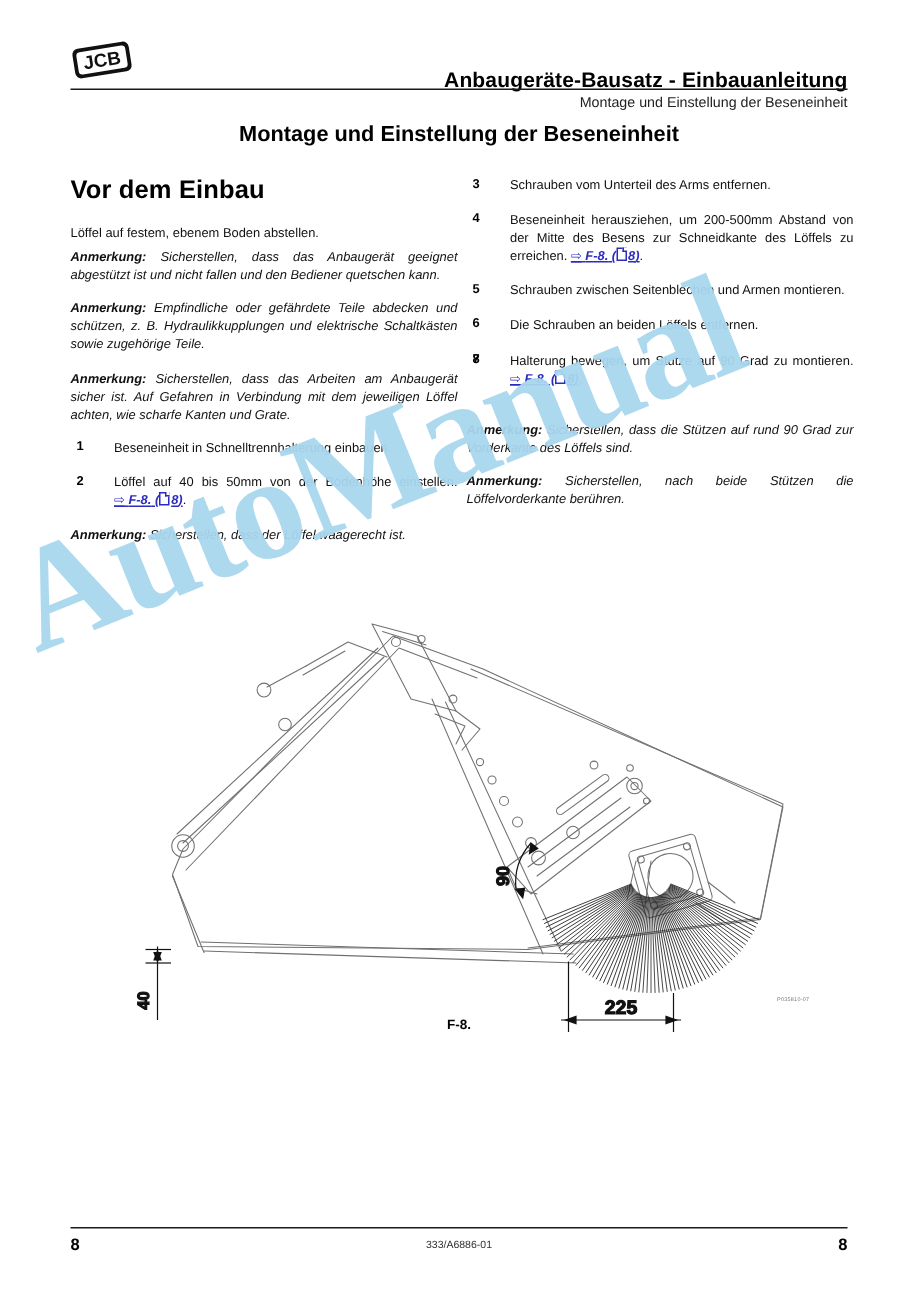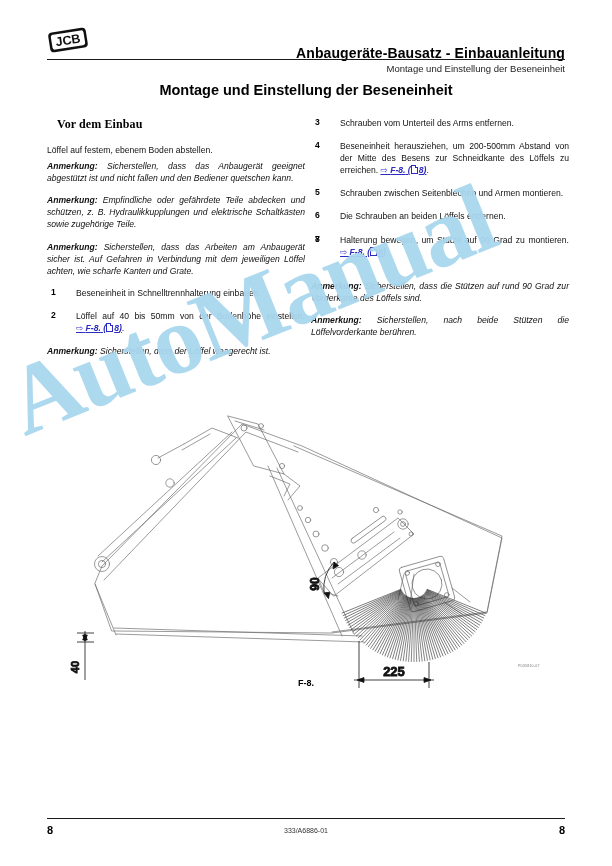--- a/index.html
+++ b/index.html
@@ -34,21 +34,21 @@
     position:absolute;left:0;right:0;top:82px;text-align:center;
     font-size:14.5px;font-weight:bold;
   }
 
   
   .col{position:absolute;top:117px;width:258px;}
   .col-left{left:47px;}
   .col-right{left:311px;}
 
   h2.sec{
-    font-size:12px;font-weight:bold;margin:0 0 12px 10px;letter-spacing:.1px;font-family:Liberation Serif, serif;
+    font-size:17px;font-weight:bold;margin:0 0 12px 0;letter-spacing:.1px;
   }
 
   p.body{
     font-size:8.6px;line-height:12.1px;margin:0 0 4px 0;
     text-align:justify;color:#111;
   }
   p.note{
     font-size:8.6px;line-height:12.1px;margin:0 0 10px 0;
     text-align:justify;font-style:italic;color:#111;
   }
@@ -83,21 +83,21 @@
   .watermark{
     position:absolute;left:38px;top:345px;width:560px;height:250px;
     transform:rotate(-22deg);transform-origin:0 50%;
     font-size:98px;font-weight:bold;color:#a9d7ef;
     font-family:"Liberation Serif", serif;
     letter-spacing:-2px;pointer-events:none;white-space:nowrap;
     opacity:.95;
   }
 
   
-  .figure{position:absolute;left:32px;top:388px;width:540px;height:310px;}
+  .figure{position:absolute;left:52px;top:388px;width:540px;height:310px;}
   .figure svg{display:block;}
   .fig-caption{
     position:absolute;left:0;right:0;top:678px;text-align:center;
     font-size:9px;font-weight:bold;
   }
   .fig-code{
     position:absolute;left:518px;top:664px;
     font-size:3.6px;color:#777;letter-spacing:.2px;font-family:"Liberation Sans",sans-serif;
   }
 

